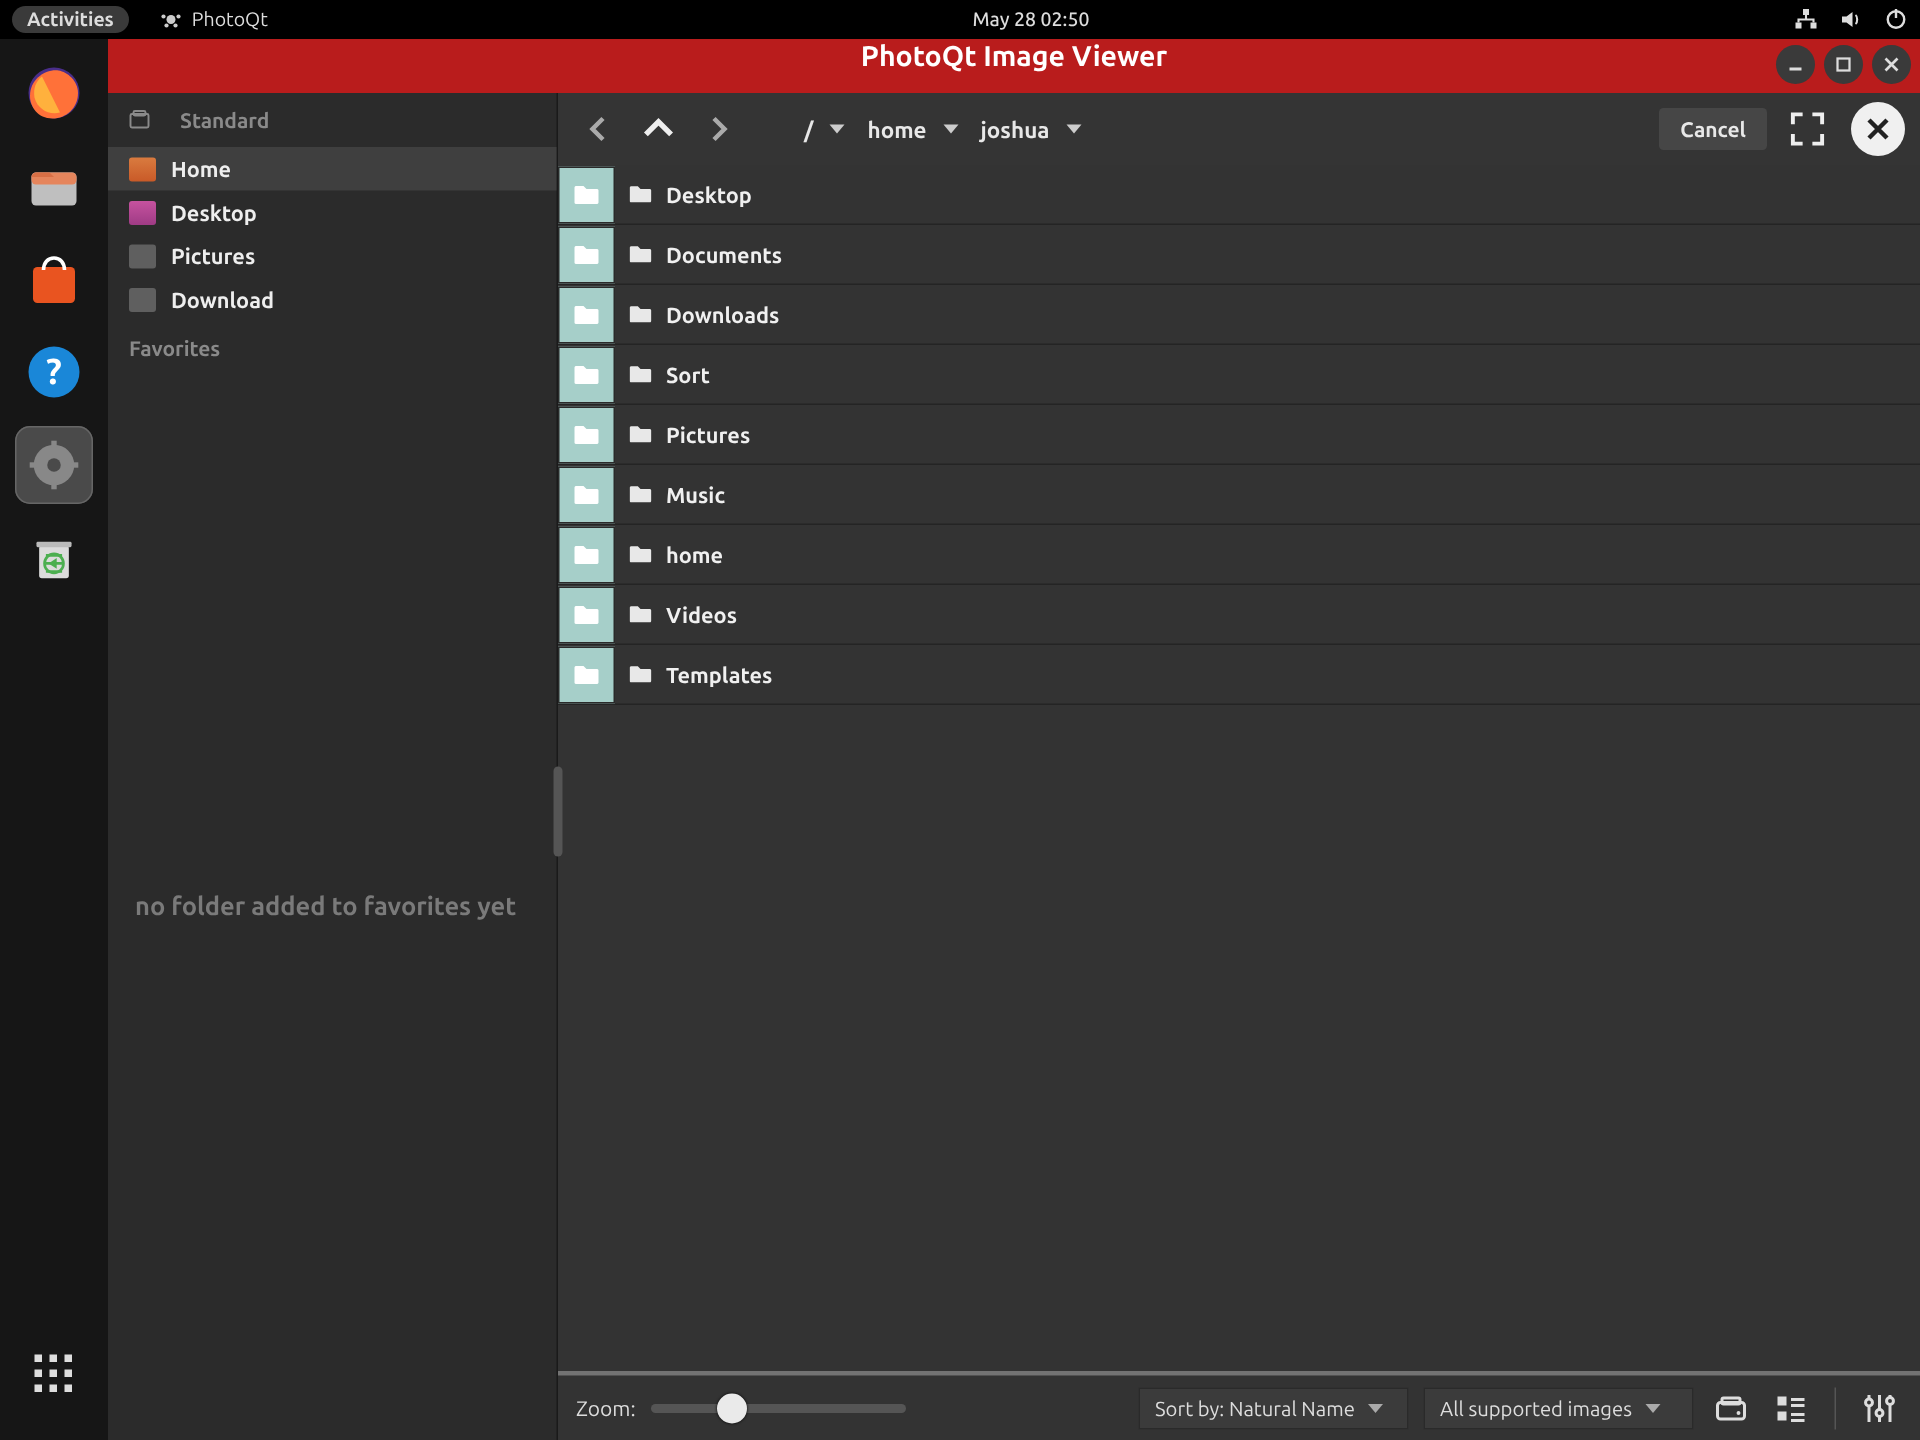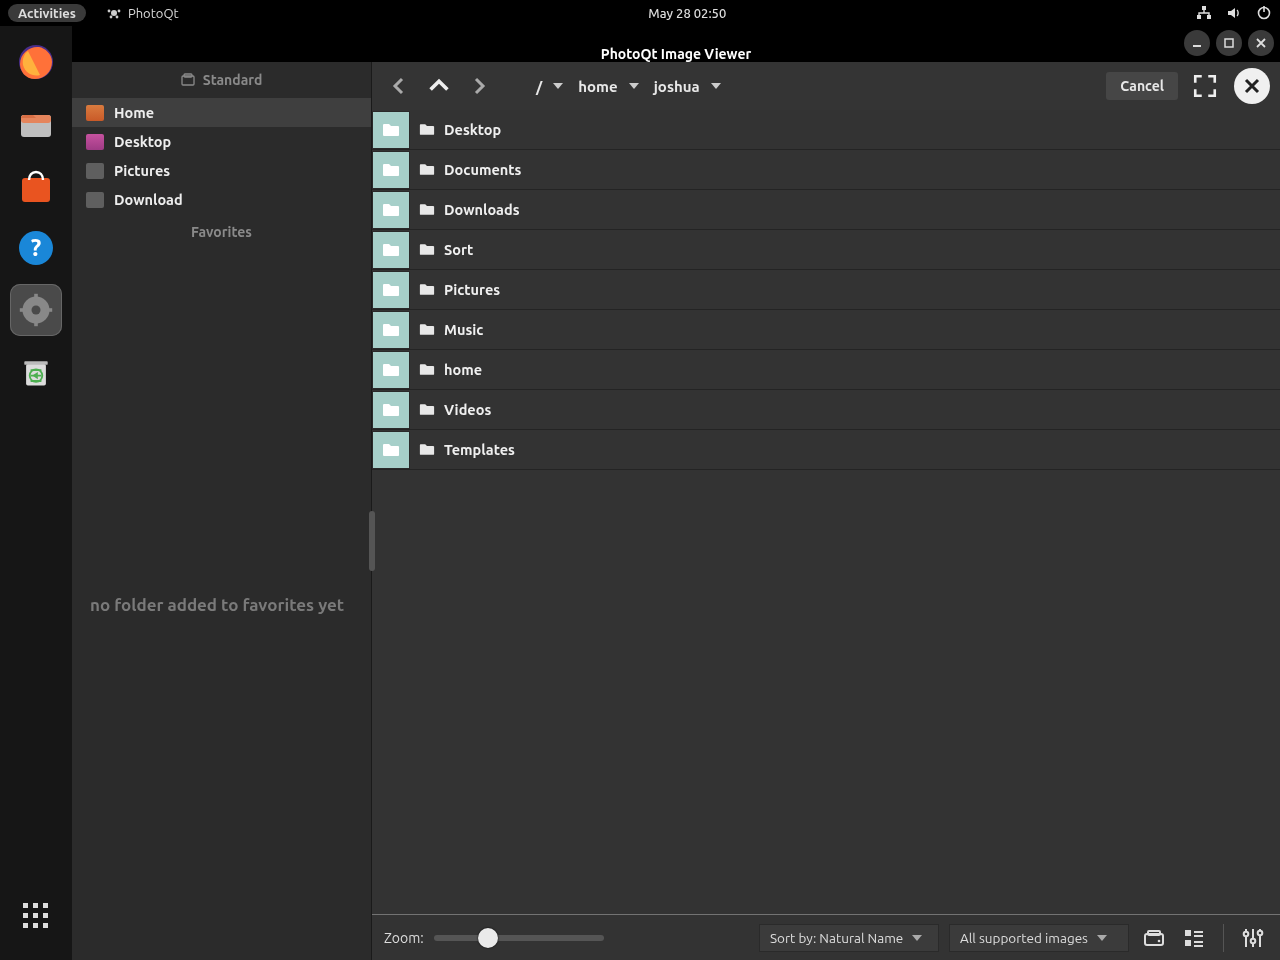--- a/index.html
+++ b/index.html
@@ -15,30 +15,30 @@
 
 
 .dock { position:absolute; left:0; top:26px; bottom:0; width:72px; background: rgba(20,20,20,0.6); display:flex; flex-direction:column; align-items:center; padding-top:10px; gap:10px; }
 .dock .dock-item { width:52px; height:52px; border-radius:10px; display:flex; align-items:center; justify-content:center; }
 .dock .dock-item.active { background:#4a4a4a; box-shadow:0 0 0 1px #666 inset; }
 .dock .spacer { flex:1; }
 .dock .apps-grid { width:52px; height:52px; display:flex; align-items:center; justify-content:center; margin-bottom:18px; }
 
 
 .window { position:absolute; left:72px; right:0; top:26px; bottom:0; background:#2f2f2f; display:flex; flex-direction:column; }
-.titlebar { height:36px; background:#000000; display:flex; align-items:flex-end; justify-content:center; position:relative; font-size:14px; font-weight:600; color:#fff; }
+.titlebar { height:36px; background:#b91c1c; display:flex; align-items:flex-start; justify-content:center; position:relative; font-size:19px; font-weight:600; color:#fff; }
 .titlebar .wincontrols { position:absolute; right:6px; top:4px; display:flex; gap:6px; }
 .winbtn { width:26px; height:26px; border-radius:50%; background:#3a3a3a; display:flex; align-items:center; justify-content:center; cursor:pointer; }
 .winbtn svg { fill:#ddd; }
 
 .body { flex:1; display:flex; min-height:0; }
 
 
 .sidebar { width:300px; background:#2b2b2b; display:flex; flex-direction:column; border-right:1px solid #1a1a1a; position:relative; }
-.sidebar .section-header { display:flex; align-items:center; gap:8px; padding:10px 14px; color:#8a8a8a; font-weight:600; font-size:14px;justify-content:center; }
+.sidebar .section-header { display:flex; align-items:center; gap:20px; padding:10px 14px; color:#8a8a8a; font-weight:600; font-size:14px; }
 .sidebar .side-item { display:flex; align-items:center; gap:10px; padding:6px 14px; font-size:14.5px; font-weight:600; color:#eee; cursor:pointer; }
 .sidebar .side-item.selected { background:#3f3f3f; }
 .side-icon { width:18px; height:16px; border-radius:2px; display:inline-block; position:relative; }
 .side-icon.home { background:linear-gradient(#d97b3f,#c95a28); }
 .side-icon.desk { background:linear-gradient(#c6529f,#9f3b85); }
 .side-icon.pics { background:#5f5f5f; }
 .side-icon.down { background:#5f5f5f; }
 .sidebar .fav-empty { color:#7a7a7a; font-size:17px; font-weight:600; text-align:center; padding:0 18px; line-height:1.7; }
 .sidebar .pushdown { flex:1; display:flex; align-items:center; }
 
@@ -64,21 +64,21 @@
 
 .filelist { flex:1; overflow:auto; background:#333; }
 .file-row { display:flex; align-items:center; height:40px; border-bottom:1px solid #242424; cursor:pointer; }
 .file-row .thumb { width:38px; height:38px; background:#a6cfc9; margin-right:4px; display:flex; align-items:center; justify-content:center; border:1px solid #2a2a2a; }
 .file-row .thumb svg { fill:#fff; }
 .file-row .ficon { width:22px; display:flex; align-items:center; justify-content:center; margin:0 6px 0 2px; }
 .file-row .ficon svg { fill:#e8e8e8; }
 .file-row .fname { font-size:14.5px; font-weight:700; color:#f0f0f0; }
 
 
-.bottombar { height:46px; background:#333; border-top:1px solid #737373; display:flex; align-items:center; padding:0 12px; gap:10px; }
+.bottombar { height:46px; background:#333; border-top:3px solid #737373; display:flex; align-items:center; padding:0 12px; gap:10px; }
 .zoom-label { font-size:14px; color:#ddd; }
 .slider { position:relative; width:170px; height:6px; background:#555; border-radius:3px; }
 .slider .knob { position:absolute; top:-7px; left:44px; width:20px; height:20px; border-radius:50%; background:#eaeaea; box-shadow:0 0 2px #000; cursor:pointer; }
 .dropdown { background:#3b3b3b; border:1px solid #2a2a2a; padding:5px 10px; font-size:13.5px; color:#ddd; display:flex; align-items:center; gap:8px; cursor:pointer; min-width:180px; }
 .dropdown svg { fill:#aaa; }
 .bottombar .spacer { flex:1; }
 .bbtn { width:30px; height:30px; display:flex; align-items:center; justify-content:center; cursor:pointer; }
 .divider { width:1px; height:28px; background:#555; margin:0 4px; }
 </style>
 </head>

